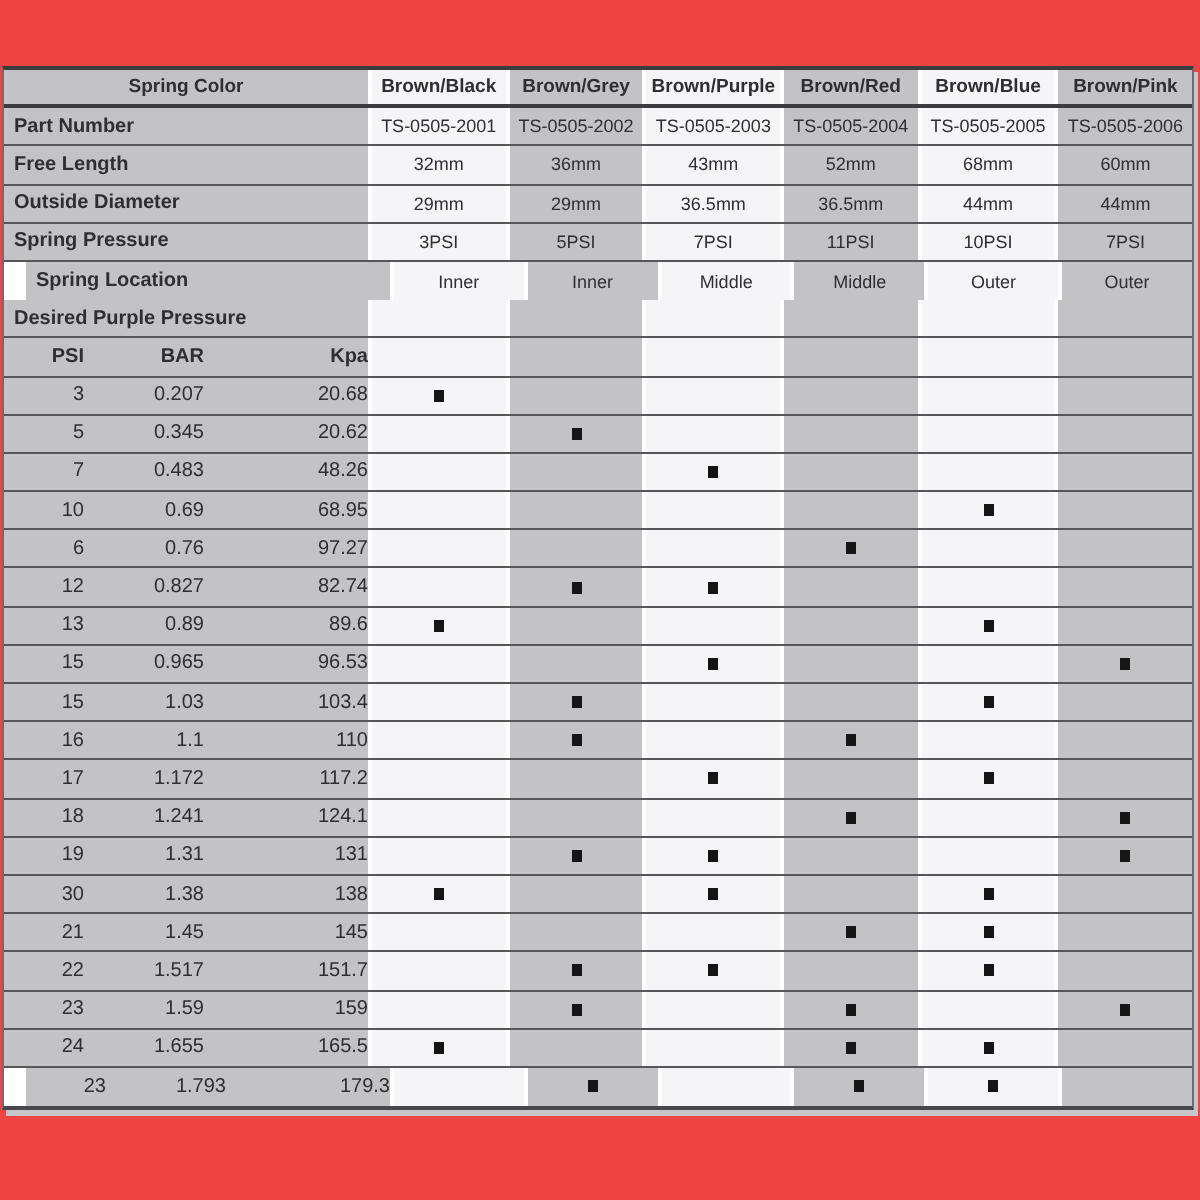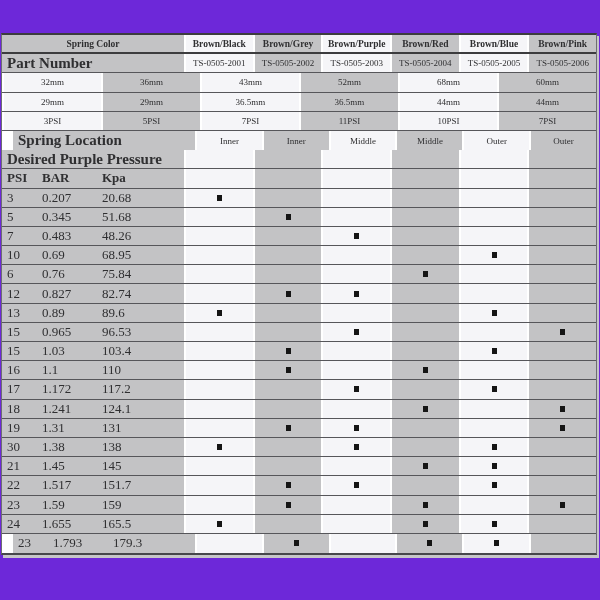--- a/index.html
+++ b/index.html
@@ -1,20 +1,20 @@
 <!DOCTYPE html>
 <html><head>
 <meta charset="utf-8">
 <style>
   html,body { margin:0; padding:0; }
   body {
     width:600px; height:600px; background:#ffffff;
     font-family:"Liberation Sans", sans-serif;
   }
-  .canvas { position:relative; width:600px; height:600px; background:#6d28d9; overflow:hidden;font-family:Liberation Serif, serif; }
+  .canvas { position:relative; width:600px; height:600px; background:#ef4444; overflow:hidden; }
 
   .spec-table {
     position:absolute; left:1px; top:33px; width:594px;
     border-top:2px solid #3c3c3e;
     border-bottom:2px solid #47474b;
     border-left:1px solid #6d6d71;
     border-right:1px solid #6d6d71;
     box-shadow:2px 3px 0 #c6c6c8;
     background:#fff;
   }
@@ -25,34 +25,34 @@
   }
   .row:last-child { border-bottom:none;padding-left:11px; }
   .header-row { border-bottom:2px solid #3c3c3e; }
 
   .cell {
     display:flex; align-items:center; box-sizing:border-box;
     font-size:9px; color:#2f2f31; overflow:hidden; white-space:nowrap;
   }
   .label-cell {
     width:182px; flex:0 0 182px; background:#c3c3c5;
-    font-weight:bold; font-size:15px; padding-left:5px;
+    font-weight:bold; font-size:10px; padding-left:5px;
   }
   .header-label-cell { justify-content:center; padding-left:0; }
   .value-cell { flex:1 1 0; justify-content:center; border-left:2px solid #ffffff; }
   .band-light { background:#f5f5f8; }
   .band-gray  { background:#c3c3c5; }
   .header-cell { font-weight:bold; font-size:9.5px; }
 
   .left-group { width:182px; flex:0 0 182px; background:#c3c3c5; display:flex; align-items:center; }
   .unit-psi { width:40px; padding-left:5px; box-sizing:border-box; }
   .unit-bar { width:60px; }
   .unit-kpa { flex:1; }
   .unit-bold { font-weight:bold; font-size:9.5px; }
-  .unit-text { font-size:13px; color:#2f2f31; }
+  .unit-text { font-size:10px; color:#2f2f31;text-align:right; }
 
   .marker { width:5px; height:6px; background:#151515; display:block; }
 </style>
 </head>
 <body>
 
 <div class="canvas">
   <div class="spec-table">
 
     <div class="row header-row">
@@ -69,36 +69,39 @@
         <div class="row">
           <div class="cell label-cell">Part Number</div>
           <div class="cell value-cell band-light">TS-0505-2001</div>
           <div class="cell value-cell band-gray">TS-0505-2002</div>
           <div class="cell value-cell band-light">TS-0505-2003</div>
           <div class="cell value-cell band-gray">TS-0505-2004</div>
           <div class="cell value-cell band-light">TS-0505-2005</div>
           <div class="cell value-cell band-gray">TS-0505-2006</div>
         </div>
         <div class="row">
+          <div class="cell label-cell">Free Length</div>
           <div class="cell value-cell band-light">32mm</div>
           <div class="cell value-cell band-gray">36mm</div>
           <div class="cell value-cell band-light">43mm</div>
           <div class="cell value-cell band-gray">52mm</div>
           <div class="cell value-cell band-light">68mm</div>
           <div class="cell value-cell band-gray">60mm</div>
         </div>
         <div class="row">
+          <div class="cell label-cell">Outside Diameter</div>
           <div class="cell value-cell band-light">29mm</div>
           <div class="cell value-cell band-gray">29mm</div>
           <div class="cell value-cell band-light">36.5mm</div>
           <div class="cell value-cell band-gray">36.5mm</div>
           <div class="cell value-cell band-light">44mm</div>
           <div class="cell value-cell band-gray">44mm</div>
         </div>
         <div class="row">
+          <div class="cell label-cell">Spring Pressure</div>
           <div class="cell value-cell band-light">3PSI</div>
           <div class="cell value-cell band-gray">5PSI</div>
           <div class="cell value-cell band-light">7PSI</div>
           <div class="cell value-cell band-gray">11PSI</div>
           <div class="cell value-cell band-light">10PSI</div>
           <div class="cell value-cell band-gray">7PSI</div>
         </div>
         <div class="row">
           <div class="cell label-cell">Spring Location</div>
           <div class="cell value-cell band-light">Inner</div>
@@ -147,21 +150,21 @@
           <div class="cell value-cell band-gray"></div>
           <div class="cell value-cell band-light"></div>
           <div class="cell value-cell band-gray"></div>
           <div class="cell value-cell band-light"></div>
           <div class="cell value-cell band-gray"></div>
         </div>
         <div class="row">
           <div class="left-group">
             <span class="unit-text unit-psi">5</span>
             <span class="unit-text unit-bar">0.345</span>
-            <span class="unit-text unit-kpa">51.68</span>
+            <span class="unit-text unit-kpa">20.62</span>
           </div>
           <div class="cell value-cell band-light"></div>
           <div class="cell value-cell band-gray">
             <span class="marker"></span>
           </div>
           <div class="cell value-cell band-light"></div>
           <div class="cell value-cell band-gray"></div>
           <div class="cell value-cell band-light"></div>
           <div class="cell value-cell band-gray"></div>
         </div>
@@ -192,21 +195,21 @@
           <div class="cell value-cell band-gray"></div>
           <div class="cell value-cell band-light">
             <span class="marker"></span>
           </div>
           <div class="cell value-cell band-gray"></div>
         </div>
         <div class="row">
           <div class="left-group">
             <span class="unit-text unit-psi">6</span>
             <span class="unit-text unit-bar">0.76</span>
-            <span class="unit-text unit-kpa">75.84</span>
+            <span class="unit-text unit-kpa">97.27</span>
           </div>
           <div class="cell value-cell band-light"></div>
           <div class="cell value-cell band-gray"></div>
           <div class="cell value-cell band-light"></div>
           <div class="cell value-cell band-gray">
             <span class="marker"></span>
           </div>
           <div class="cell value-cell band-light"></div>
           <div class="cell value-cell band-gray"></div>
         </div>

